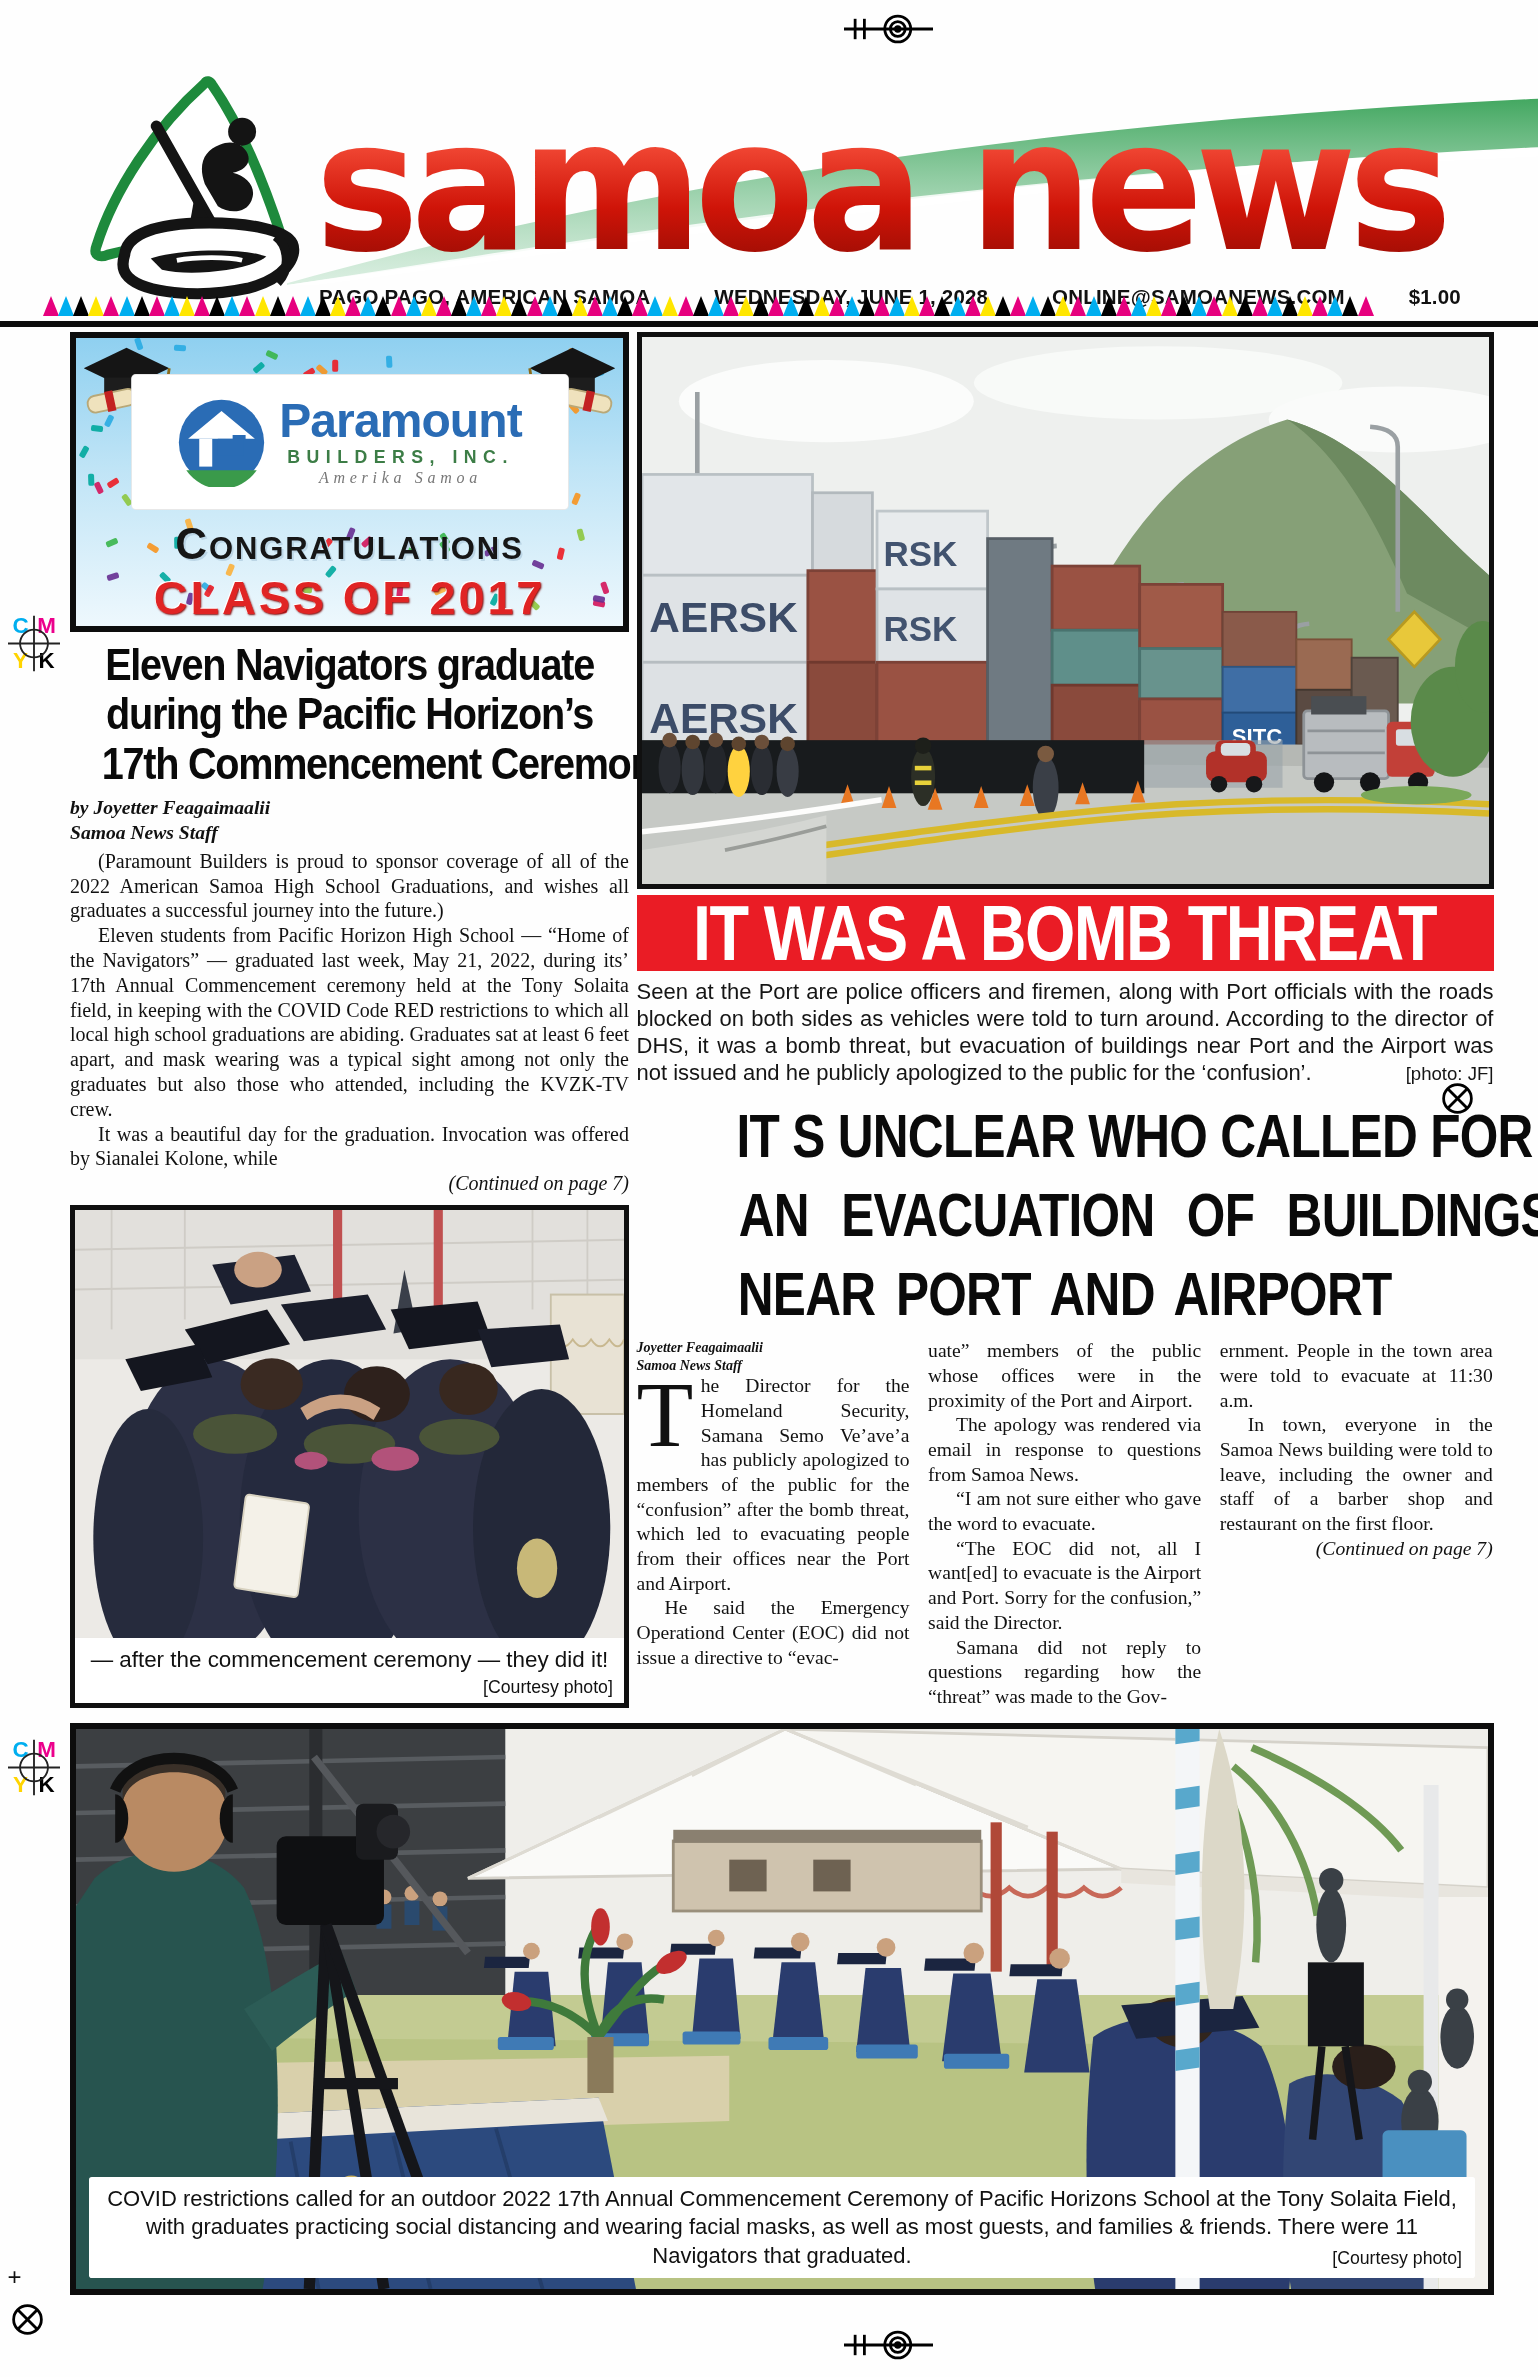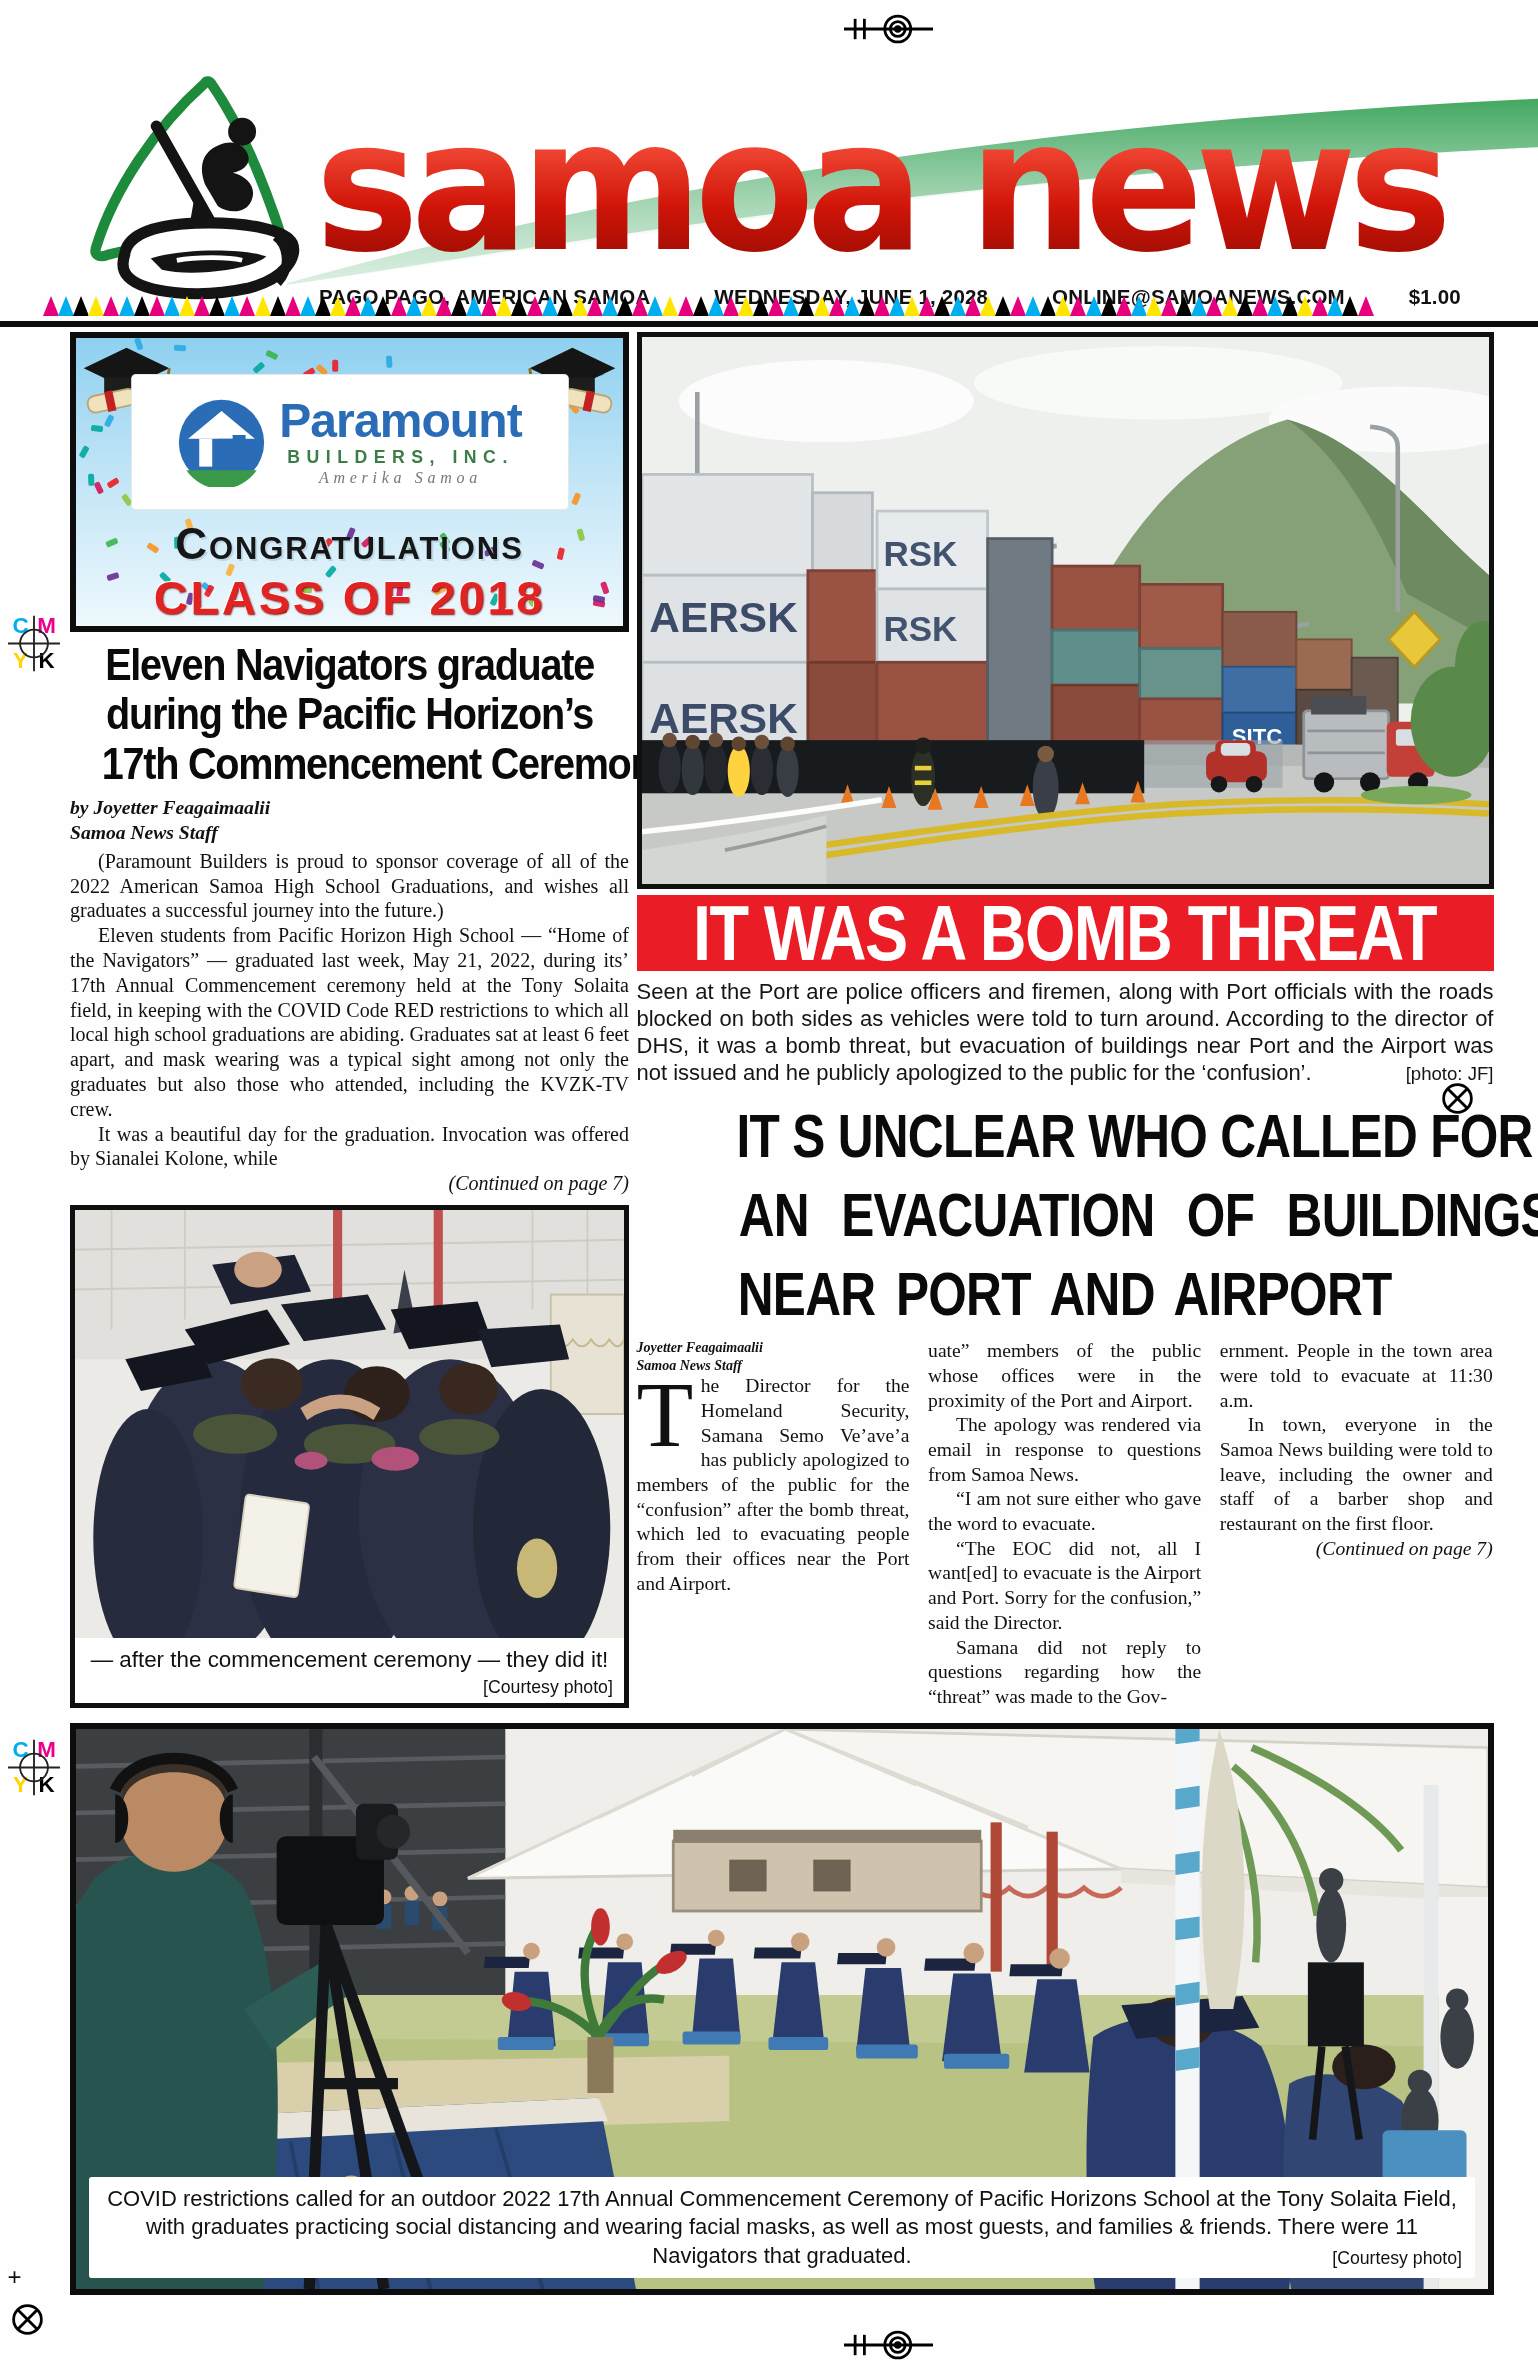--- a/index.html
+++ b/index.html
@@ -402,21 +402,21 @@
               <rect x="24" y="44" width="14" height="30" fill="#fff"></rect>
               <rect x="44" y="44" width="28" height="18" fill="#2a6cb5"></rect>
             </svg>
             <div class="ptext">
               <span class="pname">Paramount</span>
               <span class="pbuild">BUILDERS, INC.</span>
               <span class="pscript">Amerika Samoa</span>
             </div>
           </div>
           <div class="congrats">Congratulations</div>
-          <div class="classof">CLASS OF 2018</div>
+          <div class="classof">CLASS OF 2017</div>
         </div>
       </div>
 
       <div class="h1wrap">
         <span class="cond">Eleven Navigators graduate</span><br>
         <span class="cond">during the Pacific Horizon’s</span><br>
         <span class="cond">17th Commencement Ceremony</span>
       </div>
 
       <div class="byline">
@@ -625,20 +625,21 @@
       </div>
 
       <div class="art2">
         <div class="cols">
           <div class="col">
             <div class="byline2">
               <div>Joyetter Feagaimaalii</div>
               <div>Samoa News Staff</div>
             </div>
             <p><span class="dropcap">T</span><span>he Director for the Homeland Security, Samana Semo Ve’ave’a has publicly apologized to members of the public for the “confusion” after the bomb threat, which led to evacuating people from their offices near the Port and Airport.</span></p>
+            <p class="ind">He said the Emergency Operationd Center (EOC) did not issue a directive to “evac-</p>
           </div>
           <div class="col">
             <p>uate” members of the public whose offices were in the proximity of the Port and Airport.</p>
             <p class="ind">The apology was rendered via email in response to questions from Samoa News.</p>
             <p class="ind">“I am not sure either who gave the word to evacuate.</p>
             <p class="ind">“The EOC did not, all I want[ed] to evacuate is the Airport and Port. Sorry for the confusion,” said the Director.</p>
             <p class="ind">Samana did not reply to questions regarding how the “threat” was made to the Gov-</p>
           </div>
           <div class="col">
             <p>ernment. People in the town area were told to evacuate at 11:30 a.m.</p>

